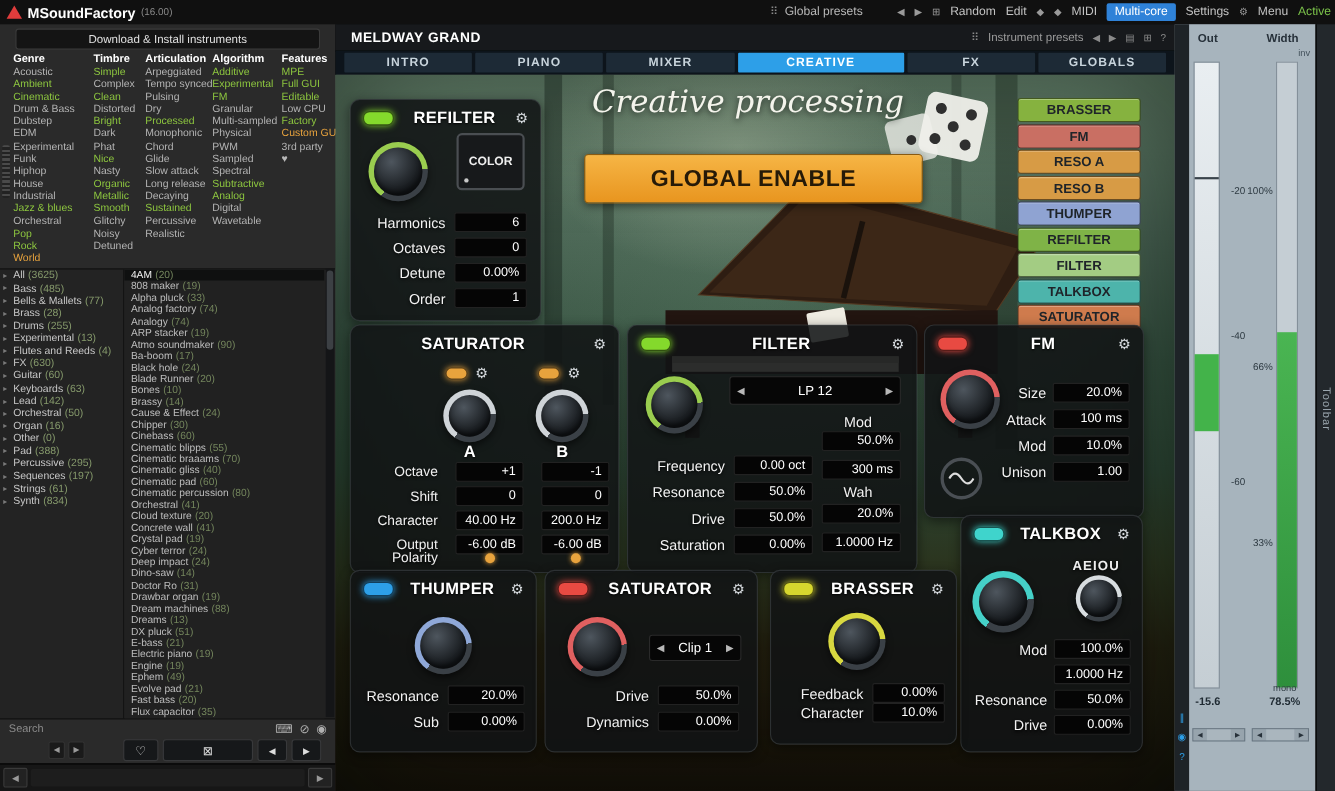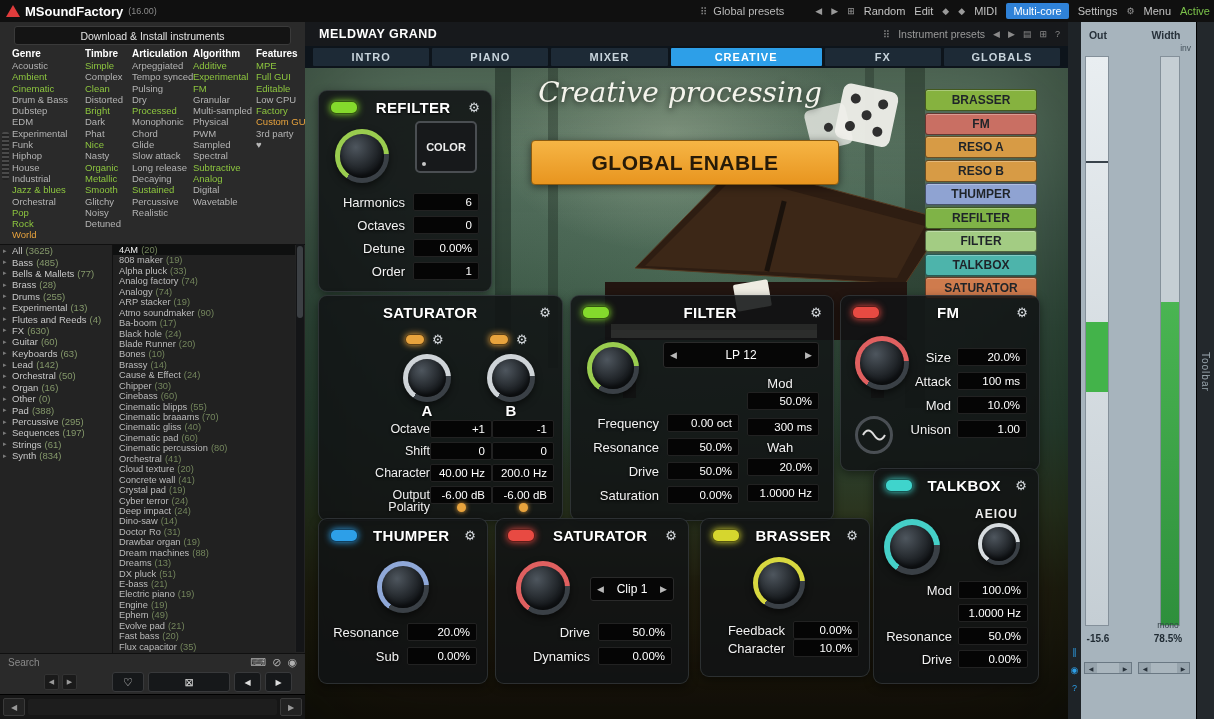--- a/index.html
+++ b/index.html
@@ -97,21 +97,21 @@
   .pval{background:#050505;color:#fff;font-size:11.5px;padding:2px 6px;text-align:right;border-radius:2px;border:1px solid #222;box-sizing:border-box;cursor:ew-resize;white-space:nowrap;}
   .w66{width:66px}.w70{width:70px}.w72{width:72px}.w62{width:62px}.w74{width:74px}
   .dropdown{position:absolute;display:flex;align-items:center;background:#060606;border:1px solid #2a2a2a;border-radius:3px;padding:0 6px;cursor:pointer;}
   .dd-val{flex:1;text-align:center;font-size:12px;color:#fff;}
   .dd-arrow{font-size:9px;color:#b8b8b8;cursor:pointer;}
   .color-btn{position:absolute;right:14px;top:30px;width:58px;height:48px;background:#17191b;border:2px solid #4a4e52;border-radius:5px;color:#eee;font-weight:bold;font-size:11px;display:flex;align-items:center;justify-content:center;cursor:pointer;}
   .color-dot{position:absolute;left:5px;bottom:5px;width:4px;height:4px;border-radius:50%;background:#c8c8c8;}
   .res-pair{position:absolute;top:36px;display:flex;align-items:center;gap:7px;}
   .res-letter{position:absolute;width:48px;text-align:center;color:#fff;font-weight:bold;font-size:15px;text-shadow:0 1px 3px #000;}
   .res-rows{position:absolute;left:8px;right:8px;top:124px;}
-  .res-row{display:flex;gap:0;align-items:center;margin-bottom:4px;}
+  .res-row{display:flex;gap:16px;align-items:center;margin-bottom:4px;}
   .res-label{flex:1;text-align:right;font-size:12.5px;color:#f0f0f0;text-shadow:0 1px 3px #000;}
   .pol-cell{width:62px;display:flex;justify-content:center;}
   .pol-dot{width:9px;height:9px;border-radius:50%;background:#e8a33d;box-shadow:0 0 5px #e8a33d;cursor:pointer;}
   .f-label{position:absolute;font-size:13px;color:#f2f2f2;text-shadow:0 1px 3px #000;text-align:center;}
   .abs-val{position:absolute;}
   .sine-icon{position:absolute;width:38px;height:38px;border-radius:50%;border:3px solid #4a4f54;box-sizing:border-box;display:flex;align-items:center;justify-content:center;cursor:pointer;}
   .vowels{position:absolute;right:20px;top:38px;color:#eee;font-weight:bold;font-size:12px;letter-spacing:1px;text-shadow:0 1px 3px #000;}
 
   
   .meter-panel{position:absolute;left:1068px;top:22px;width:128px;height:697px;background:#a7b4bd;}
@@ -904,20 +904,32 @@
     <span class="m-out-label">Out</span>
     <span class="m-width-label">Width</span>
     <span class="m-inv">inv</span>
     <div class="m-track m-out">
       <div class="m-out-mark"></div>
       <div class="m-out-seg"></div>
     </div>
     <div class="m-track m-width">
       <div class="m-width-fill"></div>
     </div>
+    <div class="db-ticks">
+
+    <span>-20</span>
+        <span>-40</span>
+        <span>-60</span>
+      </div>
+    <div class="pct-ticks">
+
+    <span>100%</span>
+        <span>66%</span>
+        <span>33%</span>
+      </div>
     <span class="m-mono">mono</span>
     <span class="m-val out">-15.6</span>
     <span class="m-val width">78.5%</span>
     <div class="m-scroll left">
       <span class="msa">◀</span>
       <span class="mst"></span>
       <span class="msa">▶</span>
     </div>
     <div class="m-scroll right">
       <span class="msa">◀</span>

